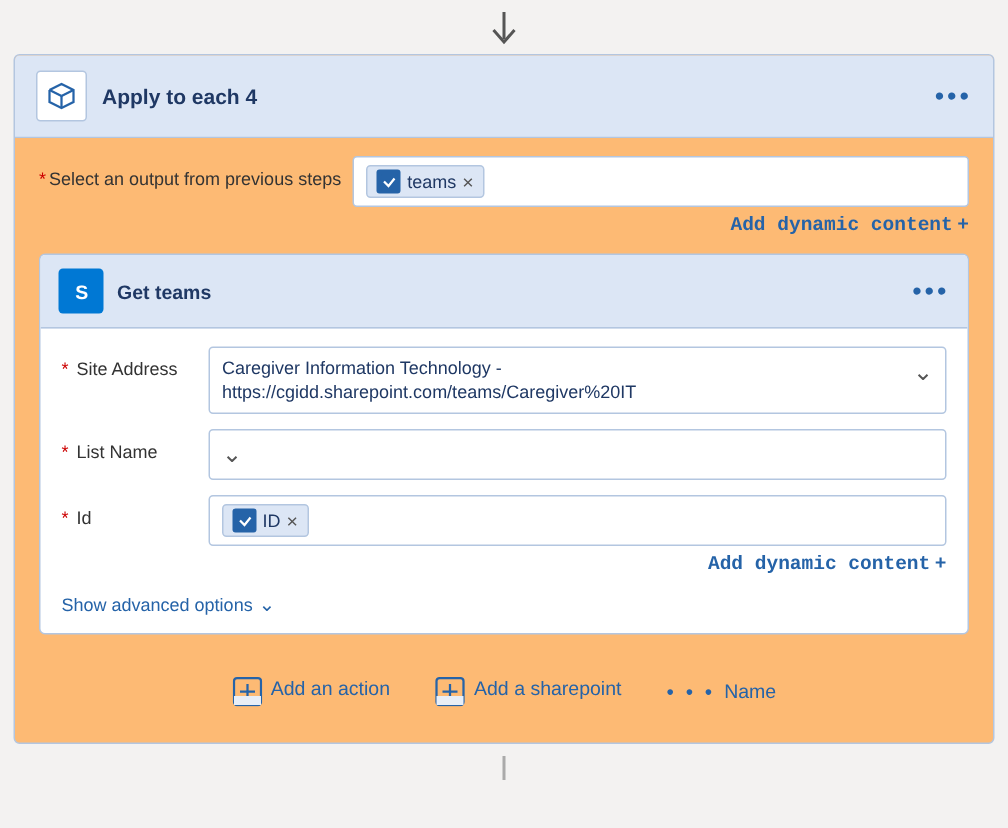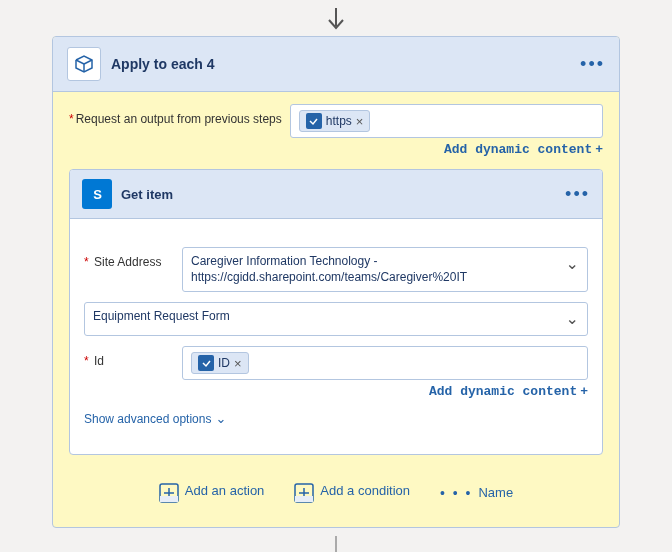--- a/index.html
+++ b/index.html
@@ -17,22 +17,22 @@
     .top-arrow {
       display: flex;
       justify-content: center;
       padding: 8px 0 6px 0;
     }
     .top-arrow svg {
       width: 18px; height: 22px;
     }
 
     .outer-container {
-      width: 568px;
-      background: #fef9c3;
+      width: 654px;
+      background: #fdba74;
       border: 1.5px solid #b3c6e0;
       border-radius: 4px;
       padding-bottom: 16px;
     }
 
     
     .header-bar {
       background: #dce6f5;
       border-bottom: 1.5px solid #b3c6e0;
       border-radius: 3px 3px 0 0;
@@ -156,21 +156,21 @@
       font-weight: bold;
       letter-spacing: -1px;
     }
     .inner-title {
       font-size: 13px;
       font-weight: 600;
       color: #1f3864;
     }
 
     .inner-body {
-      padding: 28px 14px;
+      padding: 12px 14px;
     }
     .form-row {
       display: flex;
       align-items: flex-start;
       margin-bottom: 10px;
       gap: 8px;
     }
     .form-row-label {
       font-size: 12px;
       color: #333;
@@ -269,67 +269,69 @@
       </div>
       <span class="header-title">Apply to each 4</span>
     </div>
     <span class="three-dots">•••</span>
   </div>
 
   <div class="outer-body">
 
     <div class="form-row">
       <div class="form-row-label">
-        <span class="required">*</span><span>Request an output from previous steps</span>
+        <span class="required">*</span><span>Select an output from previous steps</span>
       </div>
       <div style="flex:1;">
         <div class="token-input">
           <div class="token">
             <div class="token-icon">
               <svg viewBox="0 0 11 11" fill="none" xmlns="http://www.w3.org/2000/svg">
                 <rect width="11" height="11" rx="1" fill="#2563a8"></rect>
                 <polyline points="2,5 5,8 9,3" stroke="#fff" stroke-width="1.5" fill="none"></polyline>
               </svg>
             </div>
-            <span>https</span>
+            <span>teams</span>
             <span class="token-close">×</span>
           </div>
         </div>
         <div class="dynamic-link">
           <span>Add dynamic content</span><span>+</span>
         </div>
       </div>
     </div>
 
     <div class="inner-card">
       <div class="inner-header">
         <div class="inner-header-left">
           <div class="sp-icon-box">
             <span style="font-size:13px;font-weight:bold;color:#fff;">S</span>
           </div>
-          <span class="inner-title">Get item</span>
+          <span class="inner-title">Get teams</span>
         </div>
         <span class="three-dots">•••</span>
       </div>
 
       <div class="inner-body">
 
         <div class="form-row">
           <div class="form-row-label">
             <span class="required">*</span> Site Address
           </div>
           <div class="form-control">
             <span style="font-size:12px;color:#1f3864;line-height:1.3;">Caregiver Information Technology - https://cgidd.sharepoint.com/teams/Caregiver%20IT</span>
             <span class="chevron">⌄</span>
           </div>
         </div>
 
         <div class="form-row">
+          <div class="form-row-label">
+            <span class="required">*</span> List Name
+          </div>
           <div class="form-control">
-            <span>Equipment Request Form</span>
             <span class="chevron">⌄</span>
           </div>
         </div>
 
         <div class="form-row">
           <div class="form-row-label">
             <span class="required">*</span> Id
           </div>
           <div style="flex:1;">
             <div class="token-input">
@@ -376,21 +378,21 @@
 
     <button class="action-btn">
       <span class="action-btn-icon">
         <svg width="20" height="20" viewBox="0 0 20 20" fill="none" xmlns="http://www.w3.org/2000/svg">
           <rect x="1" y="1" width="18" height="18" rx="2" fill="none" stroke="#2563a8" stroke-width="1.5"></rect>
           <line x1="10" y1="5" x2="10" y2="15" stroke="#2563a8" stroke-width="1.5"></line>
           <line x1="5" y1="10" x2="15" y2="10" stroke="#2563a8" stroke-width="1.5"></line>
           <rect x="1" y="13" width="18" height="6" rx="0 0 2 2" fill="#e8eef7" stroke="none"></rect>
         </svg>
       </span>
-      <span>Add a condition</span>
+      <span>Add a sharepoint</span>
     </button>
 
     <button class="action-btn">
       <span class="more-dots">• • •</span>
       <span>Name</span>
     </button>
 
   </div>
 
 </div>

